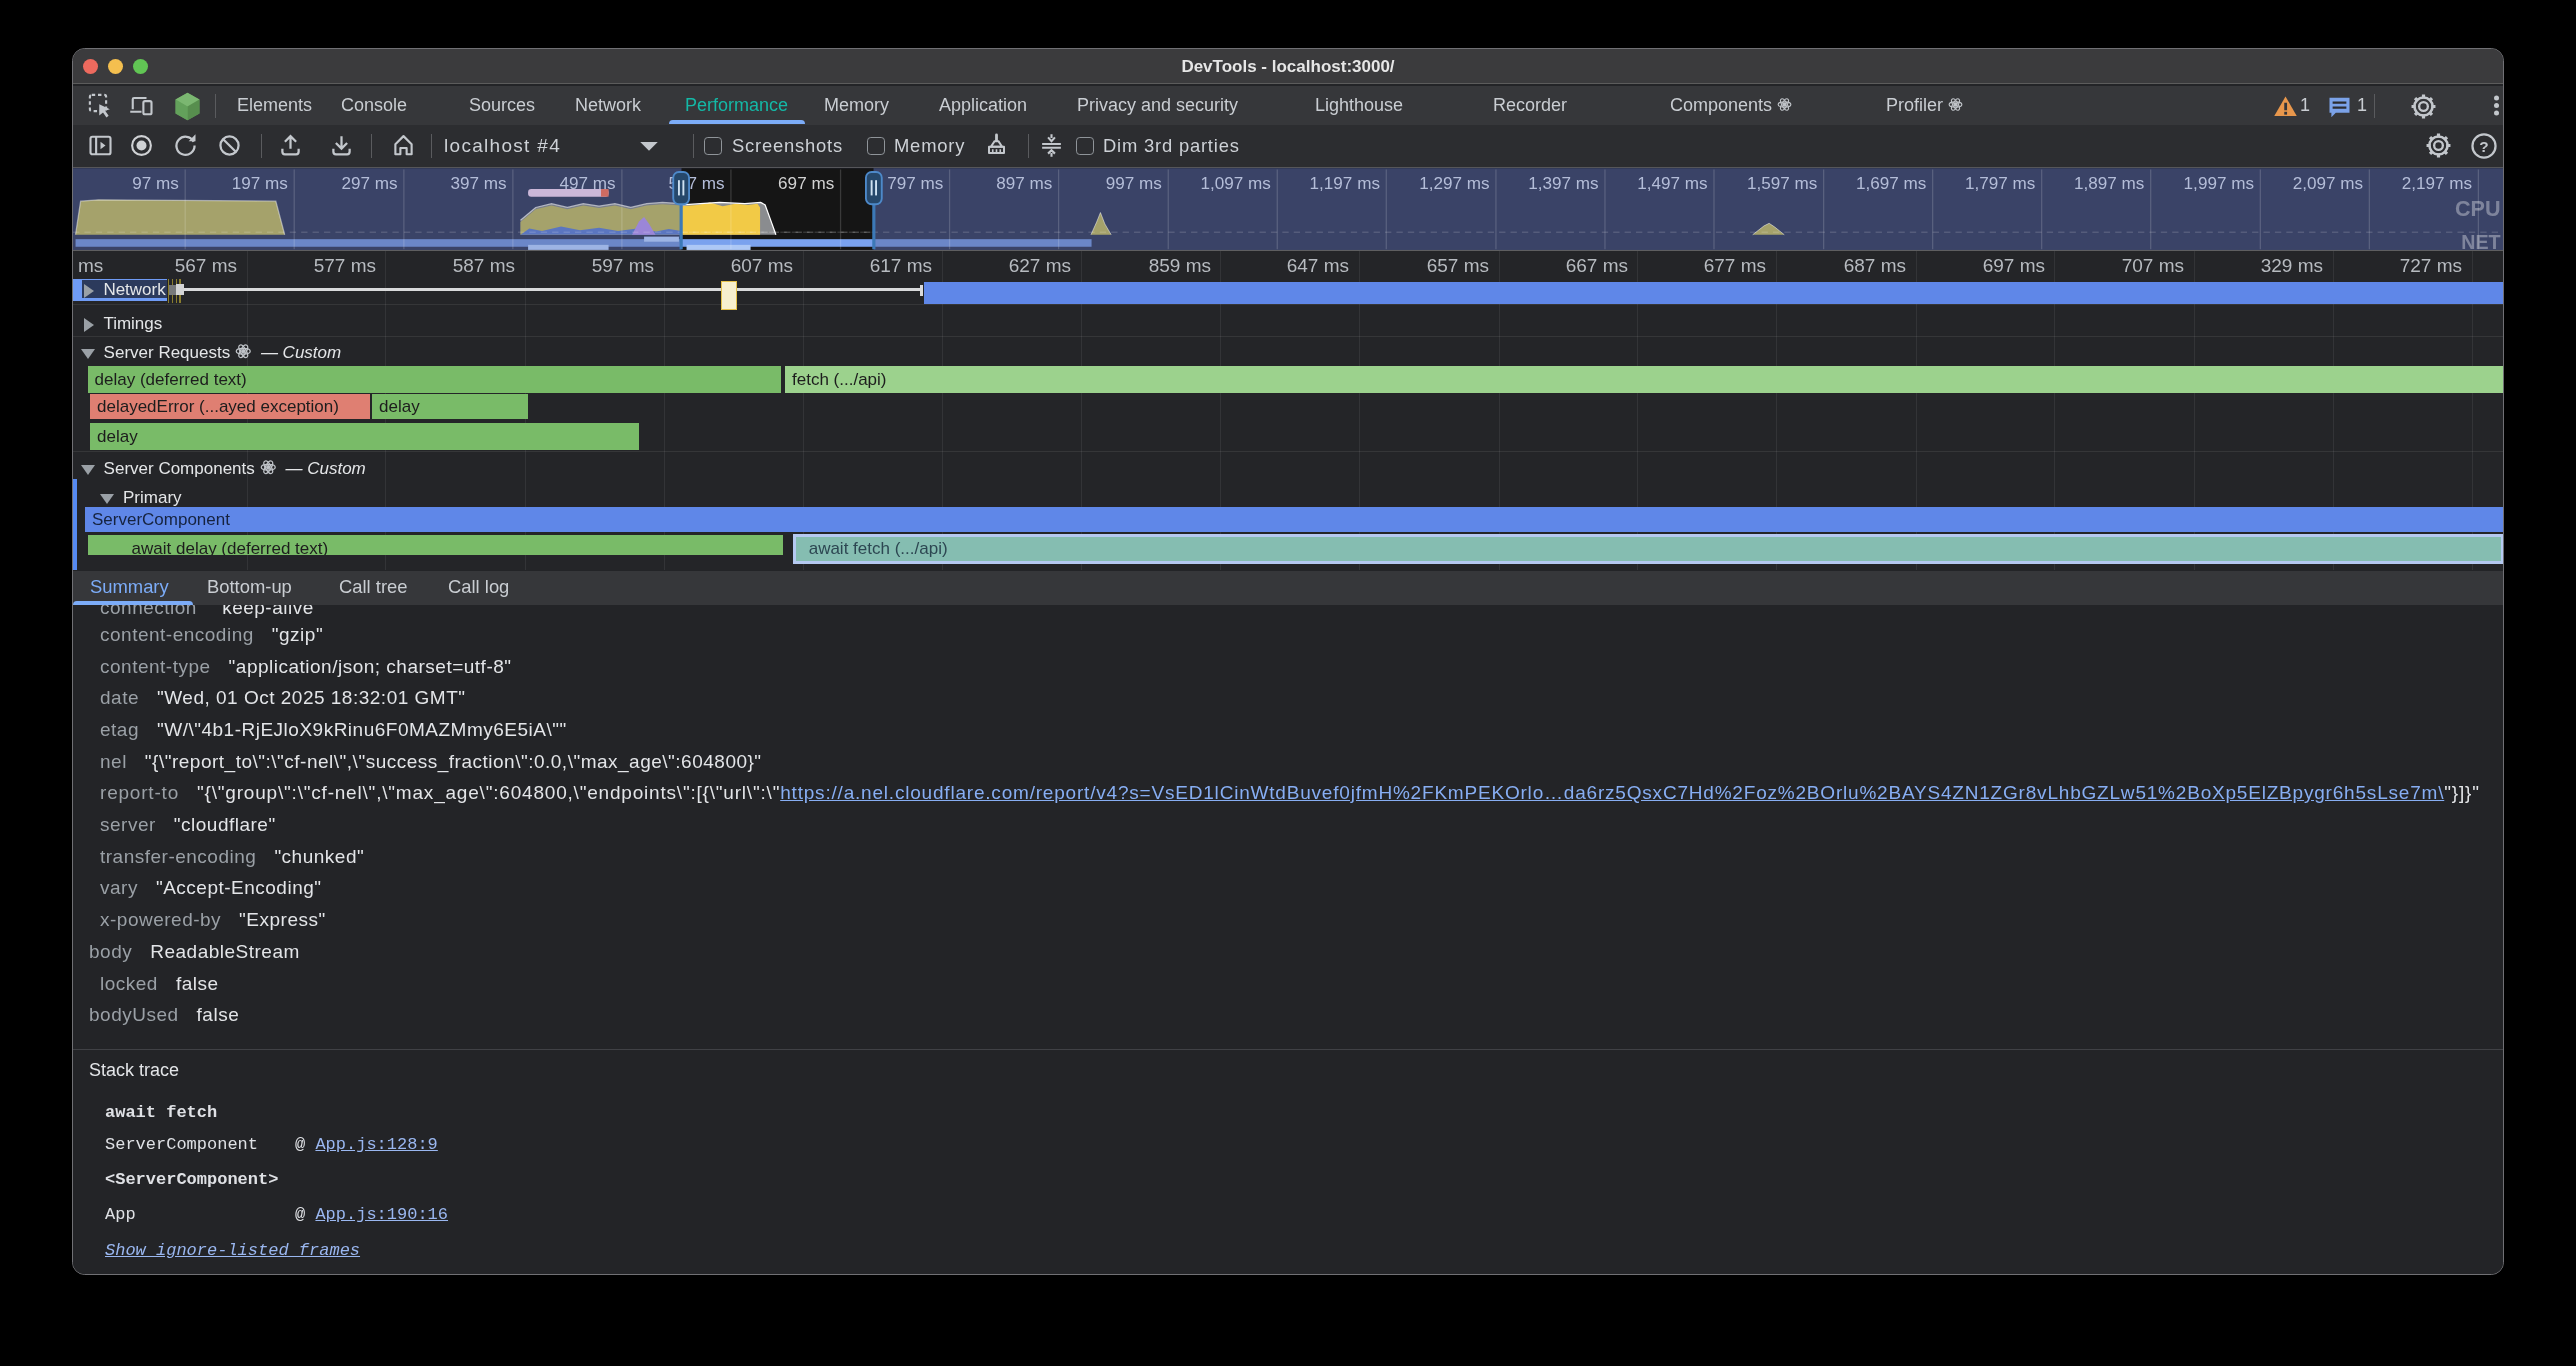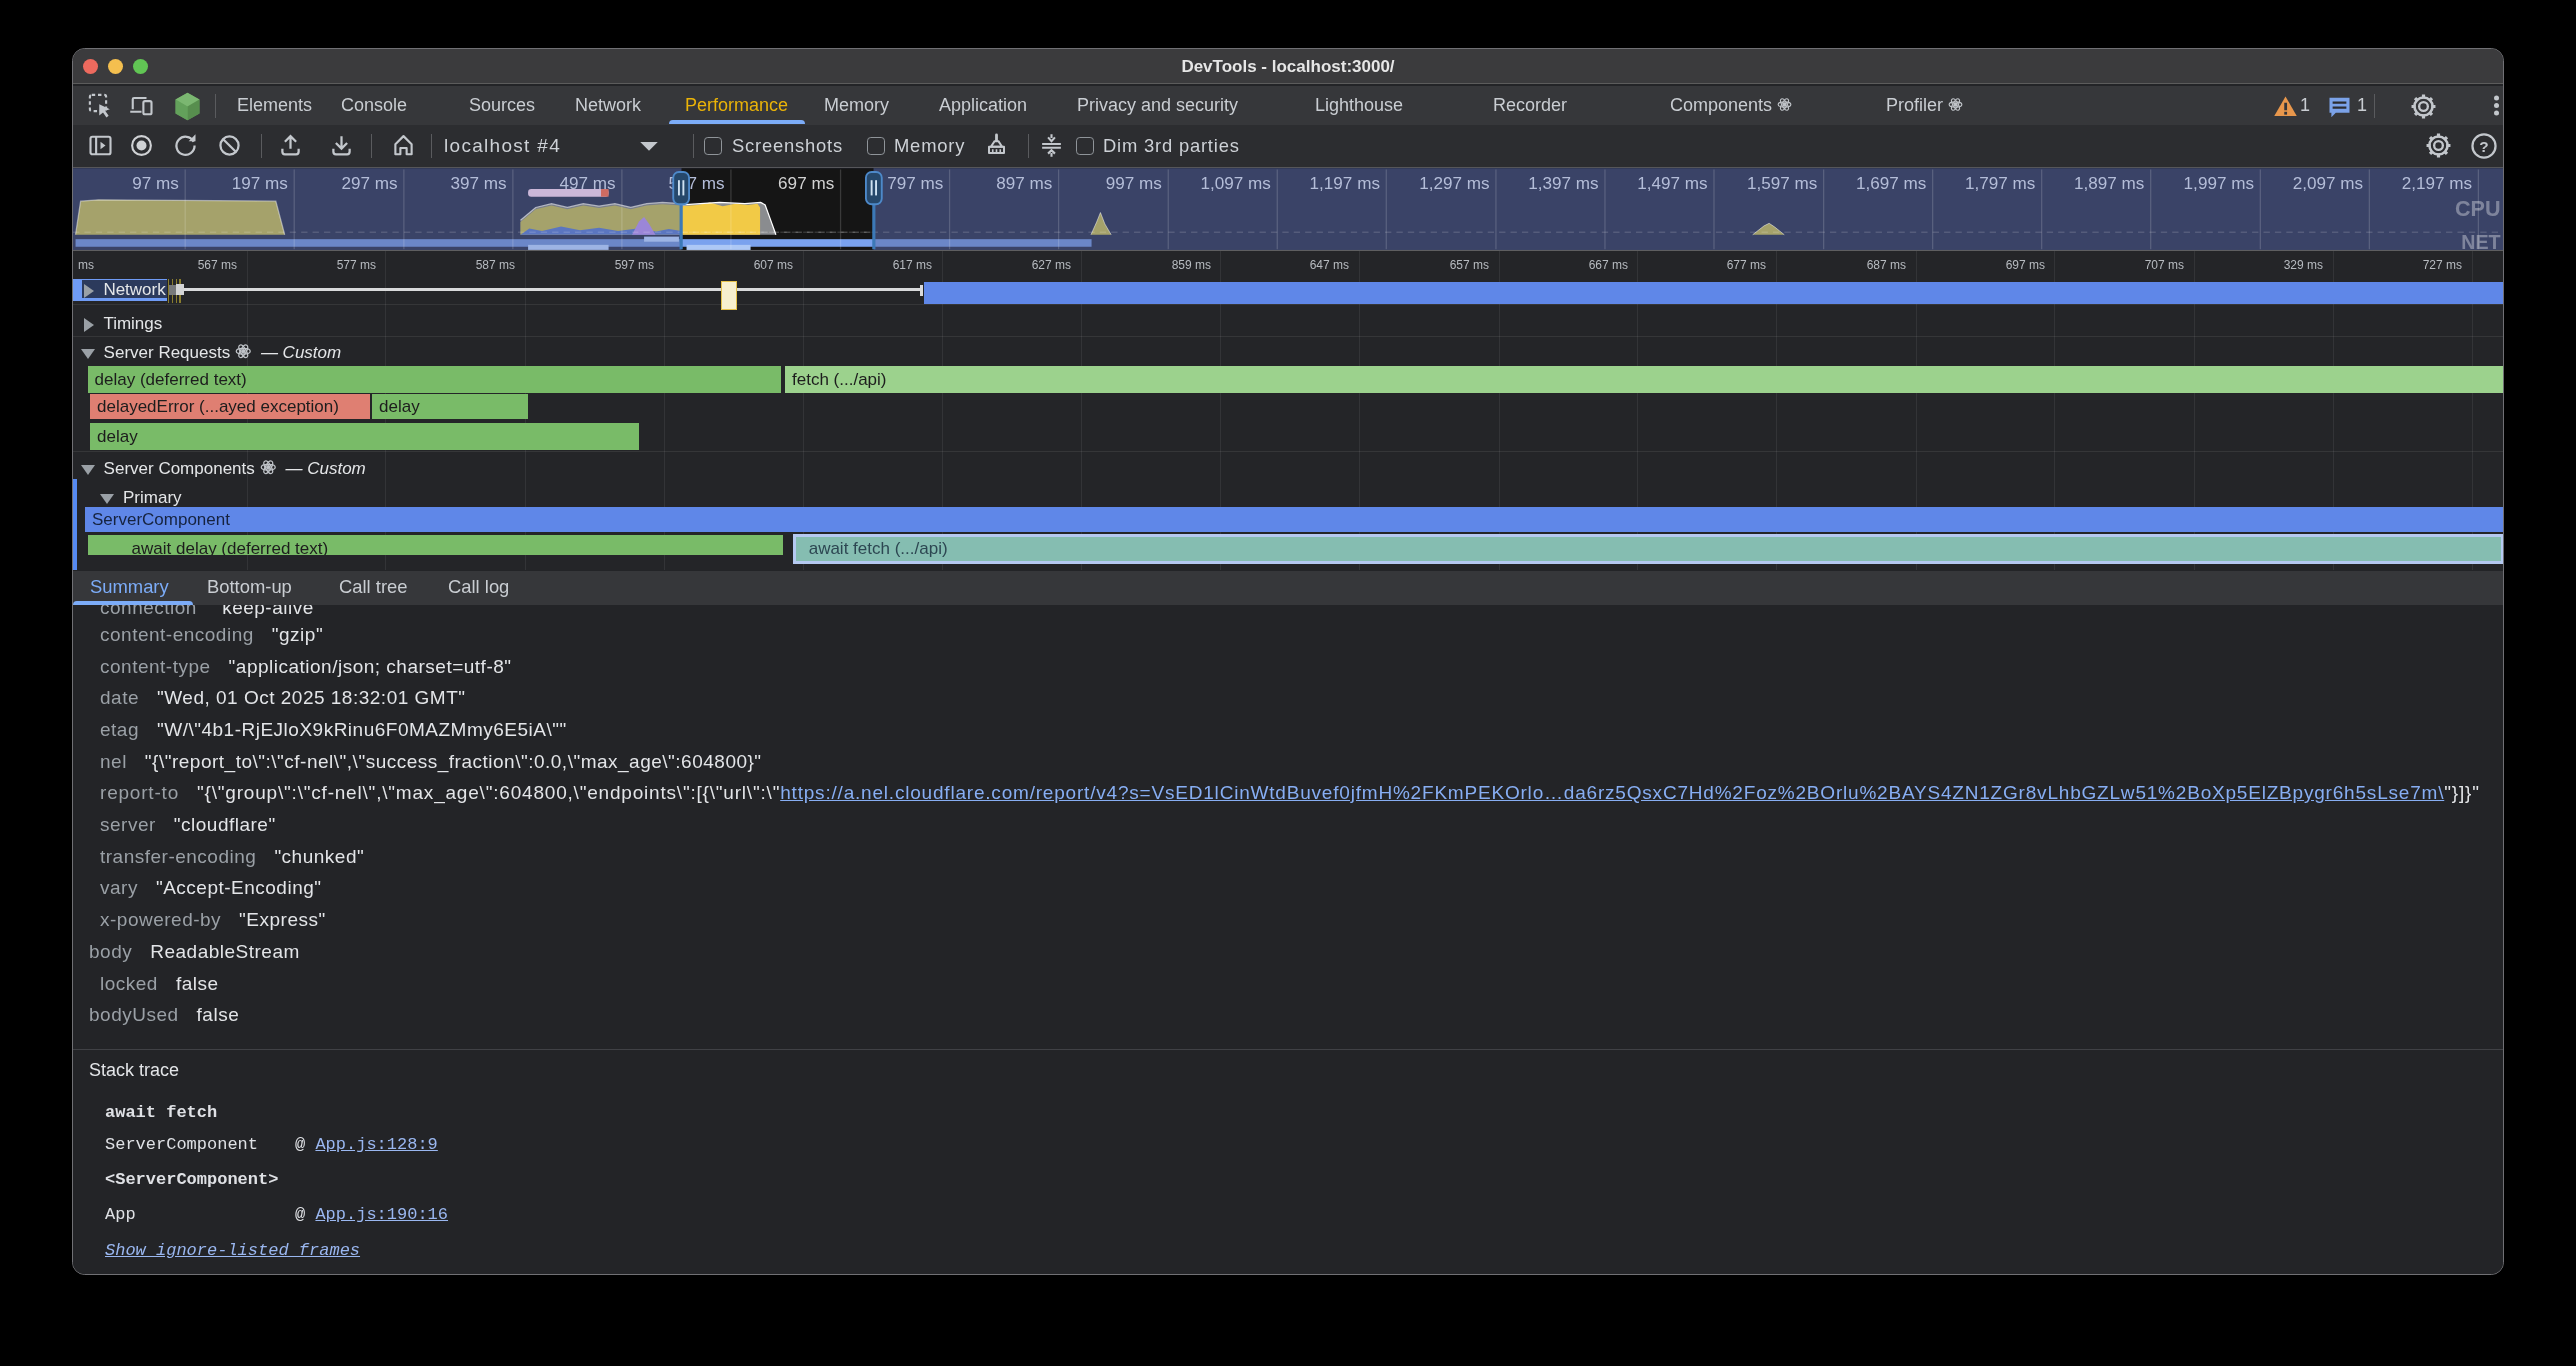--- a/index.html
+++ b/index.html
@@ -12,32 +12,32 @@
   }
   .abs { position:absolute; }
   
   #titlebar { left:0; top:0; width:100%; height:35px; background:#3b3b3d; border-bottom:1.3px solid #5c5c5c; }
   .tl { position:absolute; top:10px; width:15px; height:15px; border-radius:50%; }
   #title { position:absolute; top:0; left:0; width:100%; height:35px; line-height:35px; text-align:center;
     color:#e6e6e6; font-size:17px; font-weight:bold; }
   
   #tabrow { left:0; top:37px; width:100%; height:39px; background:#36373a; }
   .tab { position:absolute; top:0; height:39px; line-height:38px; color:#c9cdd2; font-size:18px; }
-  .tab.active { color:#eab308; }
+  .tab.active { color:#14b8a6; }
   .tab.active:after { content:""; position:absolute; left:-16.5px; right:-16.5px; bottom:1.3px; height:3.8px; background:#7cacf8; border-radius:3.8px 3.8px 0 0; }
   .vsep { position:absolute; width:1.3px; background:#5a5b5e; }
   
   #toolbar { left:0; top:76px; width:100%; height:42px; background:#2c2d30; }
   .cb { position:absolute; width:18px; height:18px; top:12px; border:1.9px solid #8f9499; border-radius:3.8px; background:transparent; }
   .tbtext { position:absolute; top:0; height:42px; line-height:42px; color:#cdd1d6; font-size:18.4px; letter-spacing:0.8px; }
   
   #overview { left:0; top:118px; width:100%; height:84px; background:#161616; border-top:1.3px solid #56565a; }
   
   #flame { left:0; top:202px; width:100%; height:319px; background:#242528; }
-  .rlab { position:absolute; top:0; height:43px; line-height:29px; color:#b7bbc0; font-size:12px; }
+  .rlab { position:absolute; top:0; height:43px; line-height:29px; color:#b7bbc0; font-size:19px; }
   .gline { position:absolute; top:0; width:1.3px; height:319px; background:rgba(255,255,255,0.07); }
   .hsep { position:absolute; left:0; width:100%; height:1.3px; background:rgba(255,255,255,0.08); }
   .thead { position:absolute; color:#e4e6e8; font-size:17px; }
   .tri { display:inline-block; width:0; height:0; vertical-align:middle; margin-right:9px; }
   .tri.right { border-left:10px solid #9aa0a6; border-top:7px solid transparent; border-bottom:7px solid transparent; }
   .tri.down { border-top:10px solid #9aa0a6; border-left:7px solid transparent; border-right:7px solid transparent; }
   .bar { position:absolute; font-size:17px; color:#1d1d1d; padding-left:7px;
     white-space:nowrap; overflow:hidden; }
   
   #tabbar2 { left:0; top:522px; width:100%; height:34px; background:#36373a; }

